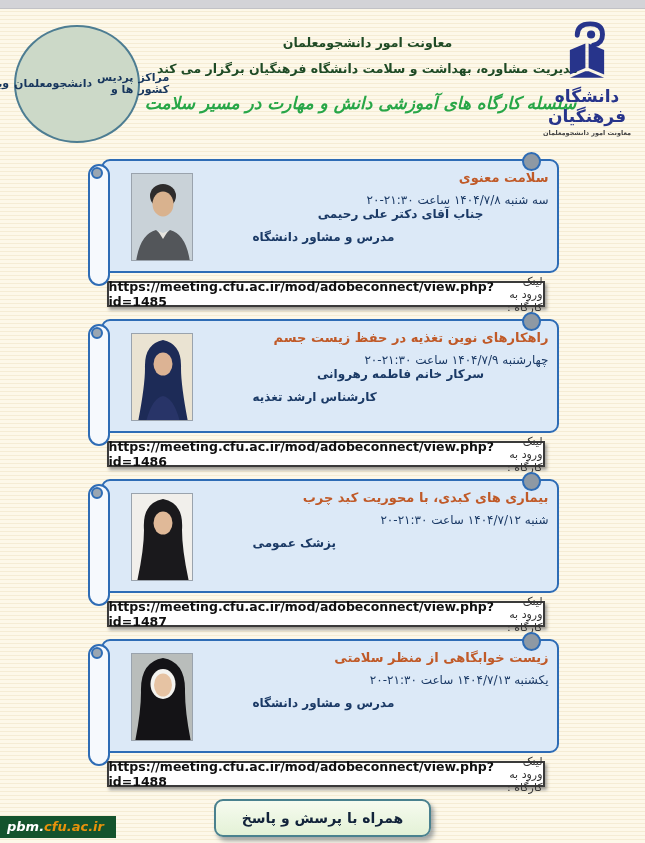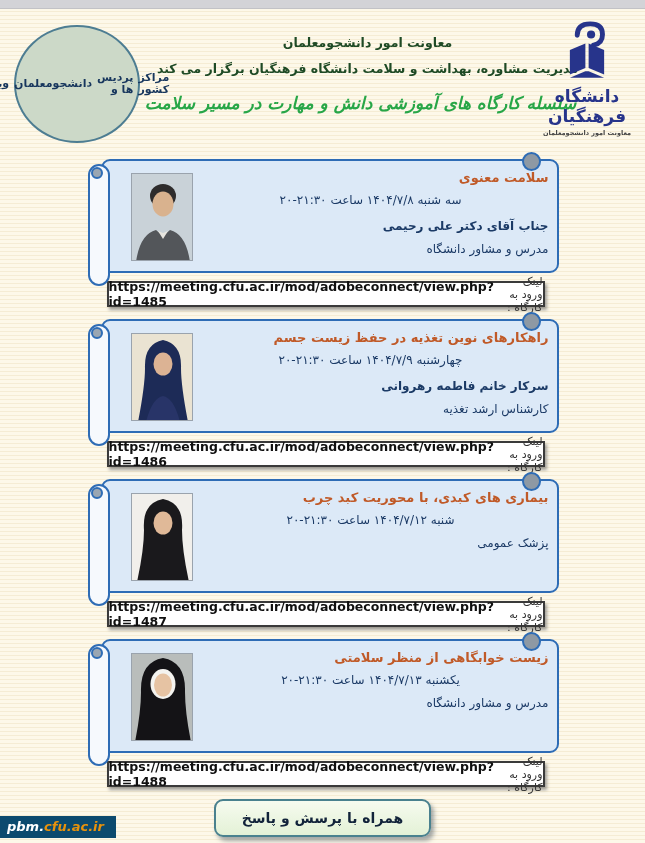--- a/index.html
+++ b/index.html
@@ -51,43 +51,43 @@
   }
   .panel-inner { display:flex; height:100%; padding:9px 2px 6px 28px; }
   .avatar { width:62px; height:88px; flex:none; margin-top:3px; border:1px solid #9aa3ad; background:#ddd; overflow:hidden; }
   .avatar svg { display:none; width:62px; height:88px; }
   .avatar.photo-male .v-male,
   .avatar.photo-hijab-blue .v-hijab-blue,
   .avatar.photo-hijab-black .v-hijab-black,
   .avatar.photo-chador-white .v-chador-white { display:block; }
   .info { flex:1; min-width:0; padding-right:6px; }
   .w-title { color:#c05a28; font-weight:bold; font-size:13px; text-align:right; direction:rtl; }
-  .w-date  { color:#1b3a66; font-size:12px; text-align:center; direction:rtl; margin-top:8px; }
-  .w-speaker { color:#1b3a66; font-size:12px; font-weight:600; direction:rtl; margin-top:12px; padding-left:60px; }
-  .w-role    { color:#1b3a66; font-size:12px; font-weight:400; text-align:right; direction:rtl; margin-top:9px; padding-left:60px; }
+  .w-date  { color:#1b3a66; font-size:12px; text-align:right; direction:rtl; margin-top:8px; }
+  .w-speaker { color:#1b3a66; font-size:12px; font-weight:600; text-align:center; direction:rtl; padding-left:60px; }
+  .w-role    { color:#1b3a66; font-size:12px; font-weight:700; text-align:left; direction:rtl; margin-top:9px; padding-left:60px; }
   .link-bar {
     margin:8px 14px 0 20px; height:26px; background:#ffffff;
     border:2px solid #3a3a3a; box-shadow:2px 3px 3px rgba(110,110,110,.65);
     display:flex; direction:rtl; align-items:center; justify-content:center; gap:7px;
     cursor:pointer;
   }
   .link-label { color:#333; font-size:11px; }
   .link-url { color:#101010; font-size:12.5px; font-weight:600; direction:ltr; }
 
   
   .qa-button {
     display:block; width:fit-content; margin:7px auto 0; padding:9px 26px;
     background:linear-gradient(#f6fbef,#e3f1d6);
     border:2px solid #49818e; border-radius:9px;
     box-shadow:3px 4px 4px rgba(90,100,110,.55);
     color:#12233a; font-weight:bold; font-size:14px; direction:rtl; cursor:pointer;
     font-family:"DejaVu Sans","Liberation Sans",sans-serif;
   }
   .watermark {
-    position:absolute; left:0; bottom:5px; background:#0c4a6e;
+    position:absolute; left:0; bottom:5px; background:#14532d;
     padding:3px 12px 4px 7px; font-style:italic; font-weight:bold; font-size:13px;
   }
   .wm-bold { color:#ffffff; }
   .wm-rest { color:#e8920c; }
 </style>
 </head>
 <body>
 
 <div class="top-strip"></div>
 

